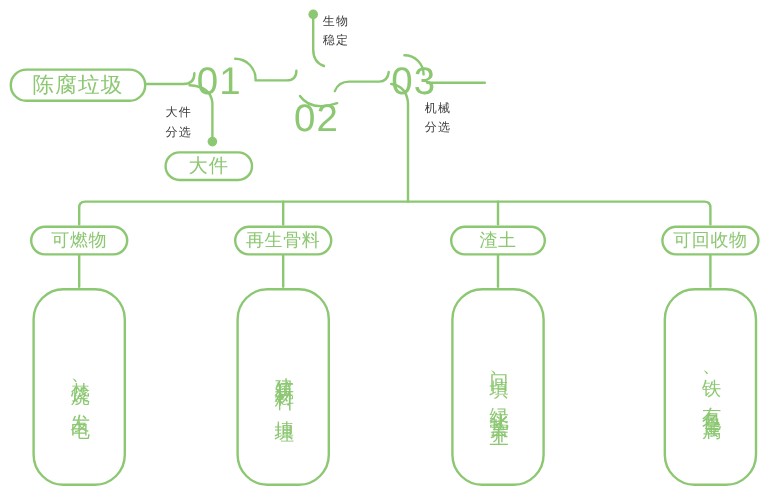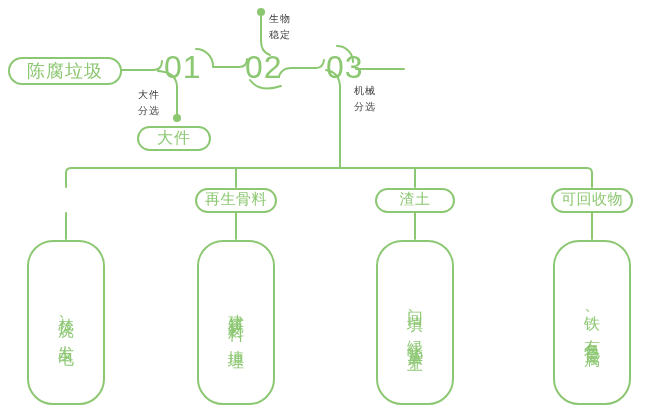--- a/index.html
+++ b/index.html
@@ -8,36 +8,36 @@
   }
   html,body{margin:0;padding:0;background:#fff;}
   body{font-family:"Liberation Sans","DejaVu Sans",sans-serif;}
   .canvas{
     position:relative;width:648px;height:416px;background:#fff;overflow:hidden;
   }
   .canvas svg{position:absolute;left:0;top:0;}
   .pill{
     position:absolute;box-sizing:border-box;
     border:2px solid var(--green);border-radius:15px;
-    display:flex;align-items:flex-start;justify-content:center;
+    display:flex;align-items:center;justify-content:center;
     color:var(--green);background:#fff;
   }
   .pill.source{left:8px;top:57px;width:114px;height:28px;font-size:18px;letter-spacing:1px;}
   .pill.small{left:137px;top:126px;width:74px;height:25px;font-size:16px;letter-spacing:1px;border-radius:13px;}
   .pill.cat{top:188px;height:25px;font-size:15px;border-radius:13px;letter-spacing:0.5px;}
   .pill.cat.c1{left:25px;width:82px;}
   .pill.cat.c2{left:195px;width:82px;}
   .pill.cat.c3{left:375px;width:80px;}
   .pill.cat.c4{left:551px;width:82px;}
   .stepnum{
     position:absolute;top:52px;color:var(--green);
     font-size:32px;letter-spacing:1px;line-height:30px;
   }
   .stepnum.n1{left:164px;}
-  .stepnum.n2{left:245px;}
+  .stepnum.n2{left:245px;margin-top:31px;}
   .stepnum.n3{left:326px;}
   .sidelabel{
     position:absolute;color:var(--label);font-size:10px;line-height:16px;
     white-space:pre-line;letter-spacing:1px;
   }
   .sidelabel.l1{left:138px;top:87px;}
   .sidelabel.l2{left:269px;top:11px;}
   .sidelabel.l3{left:354px;top:83px;}
   .tallbox{
     position:absolute;top:240px;height:165px;width:78px;box-sizing:border-box;
@@ -108,20 +108,23 @@
 分选</div>
   <div class="sidelabel l2">生物
 稳定</div>
   <div class="sidelabel l3">机械
 分选</div>
 
   <div class="pill small">
     <span>大件</span>
   </div>
 
+  <div class="pill cat c1">
+    <span>可燃物</span>
+  </div>
   <div class="pill cat c2">
     <span>再生骨料</span>
   </div>
   <div class="pill cat c3">
     <span>渣土</span>
   </div>
   <div class="pill cat c4">
     <span>可回收物</span>
   </div>
 

